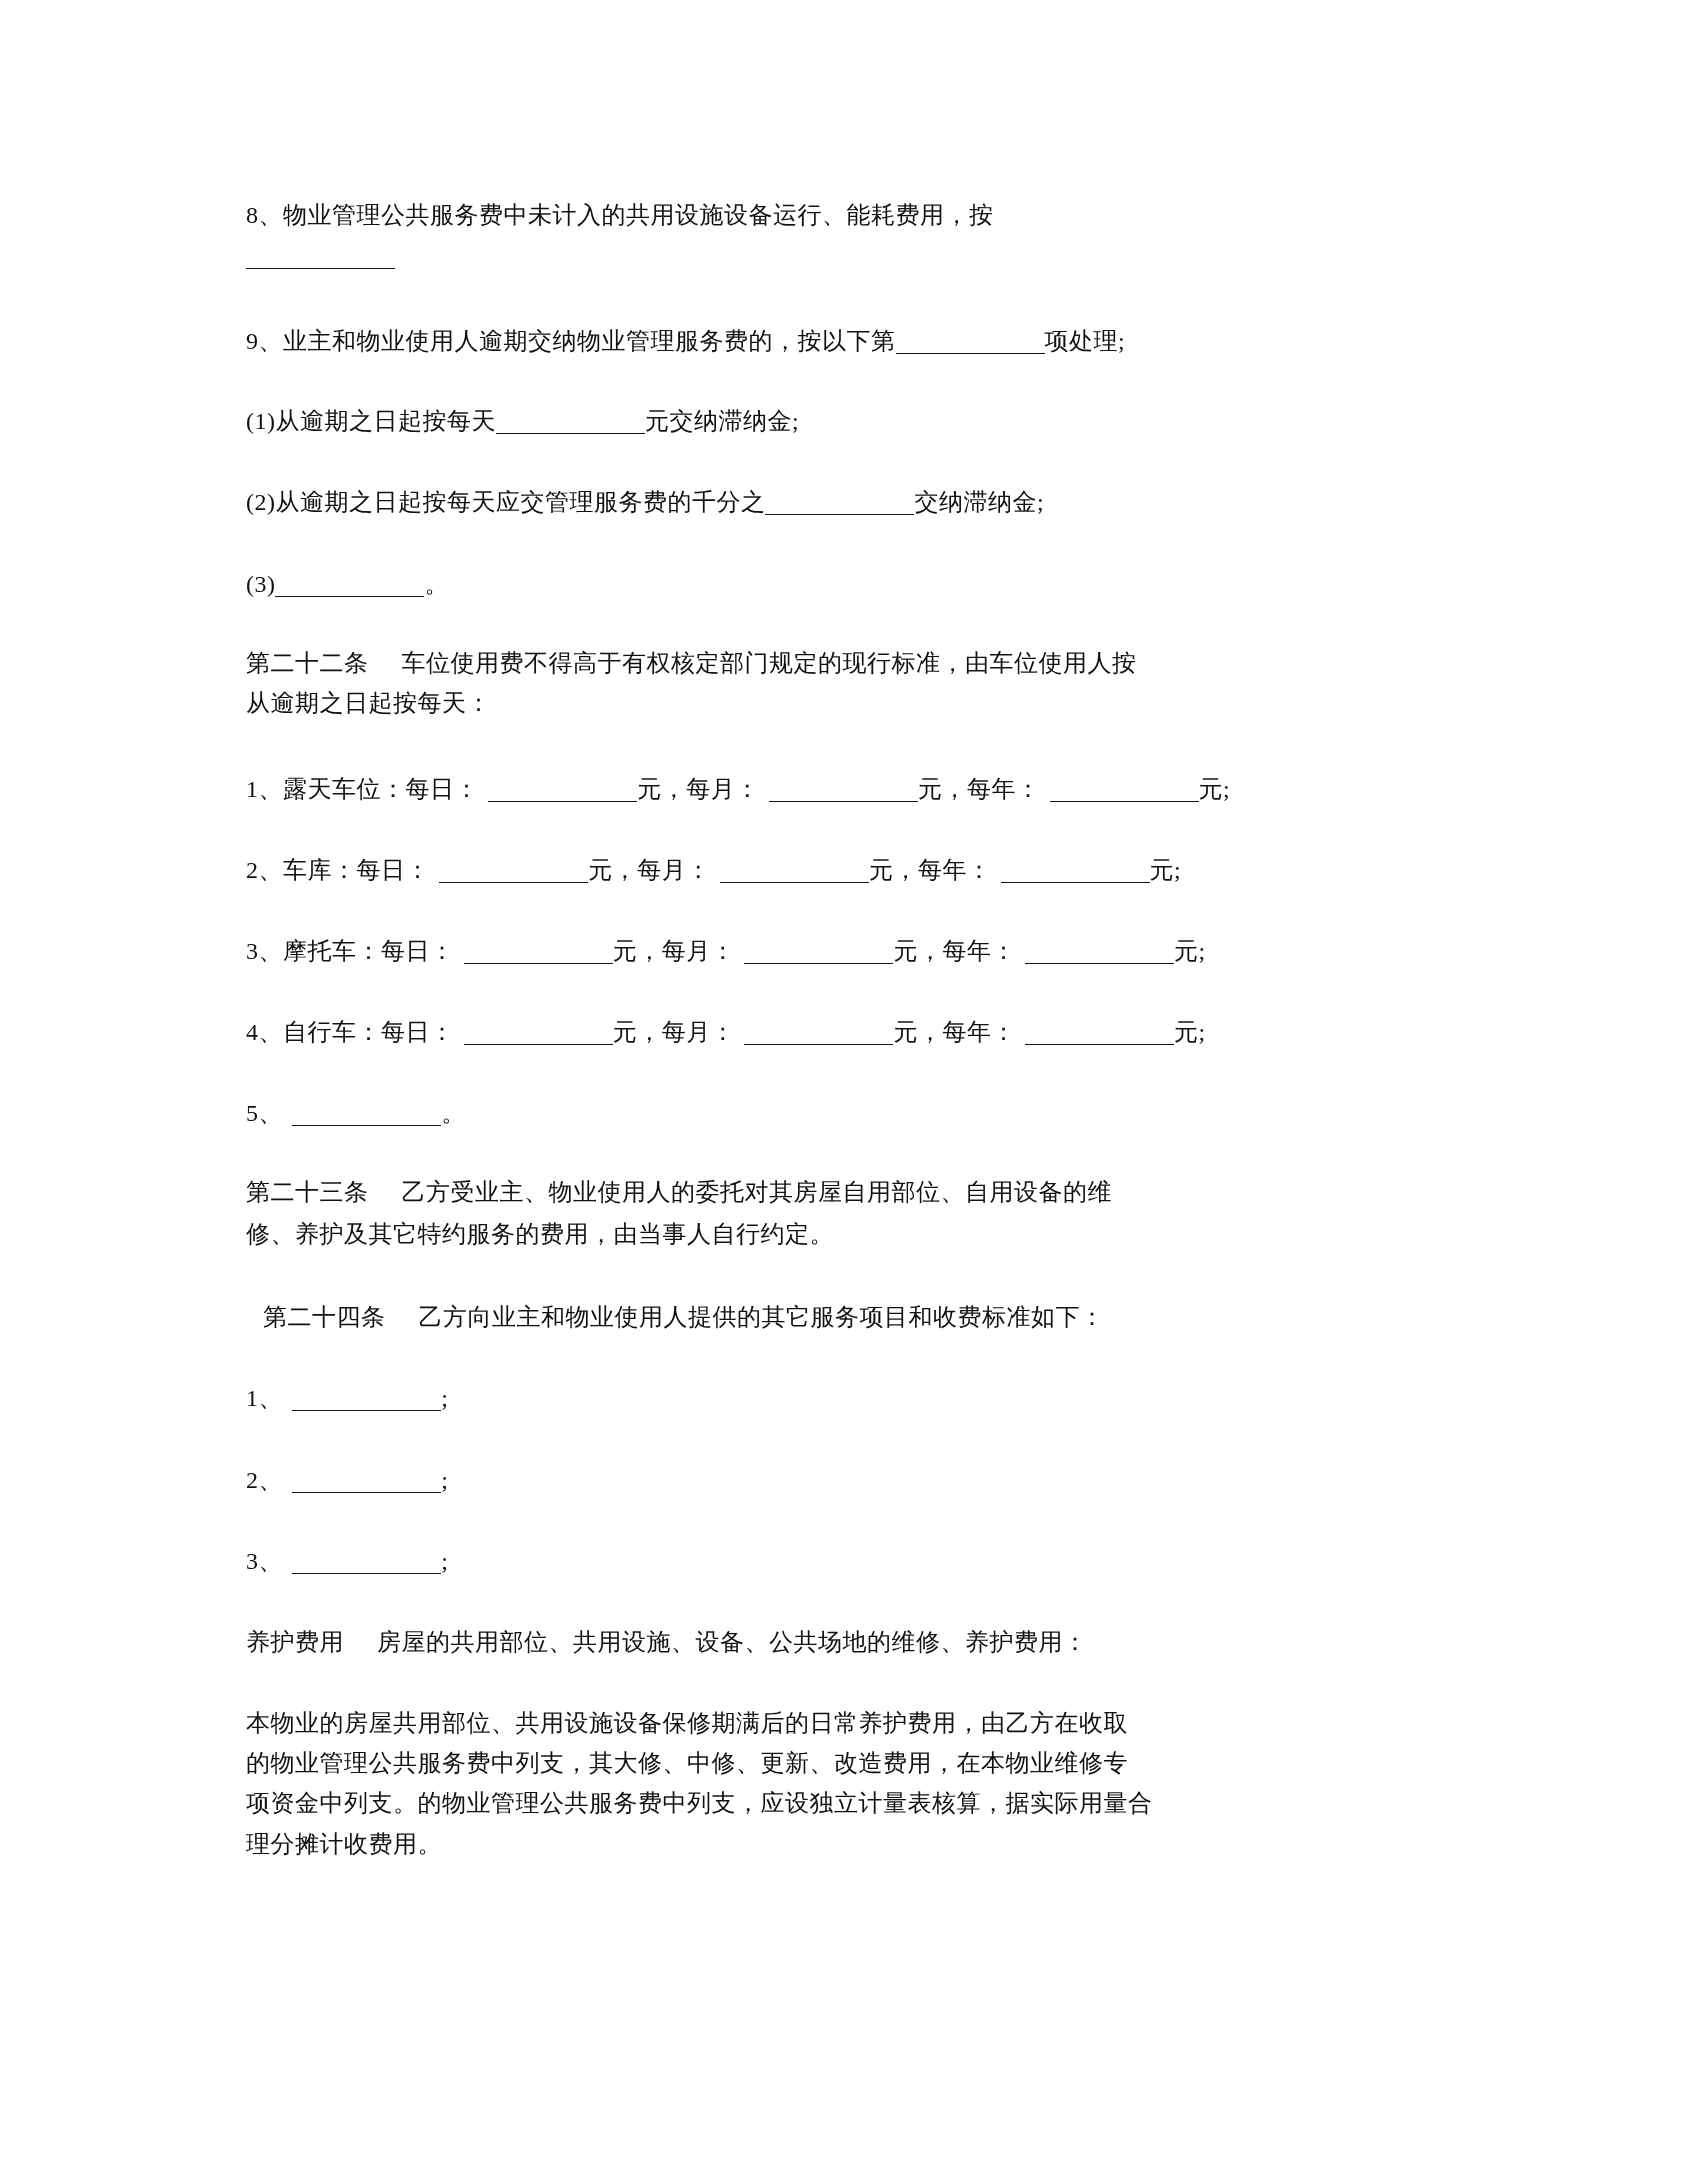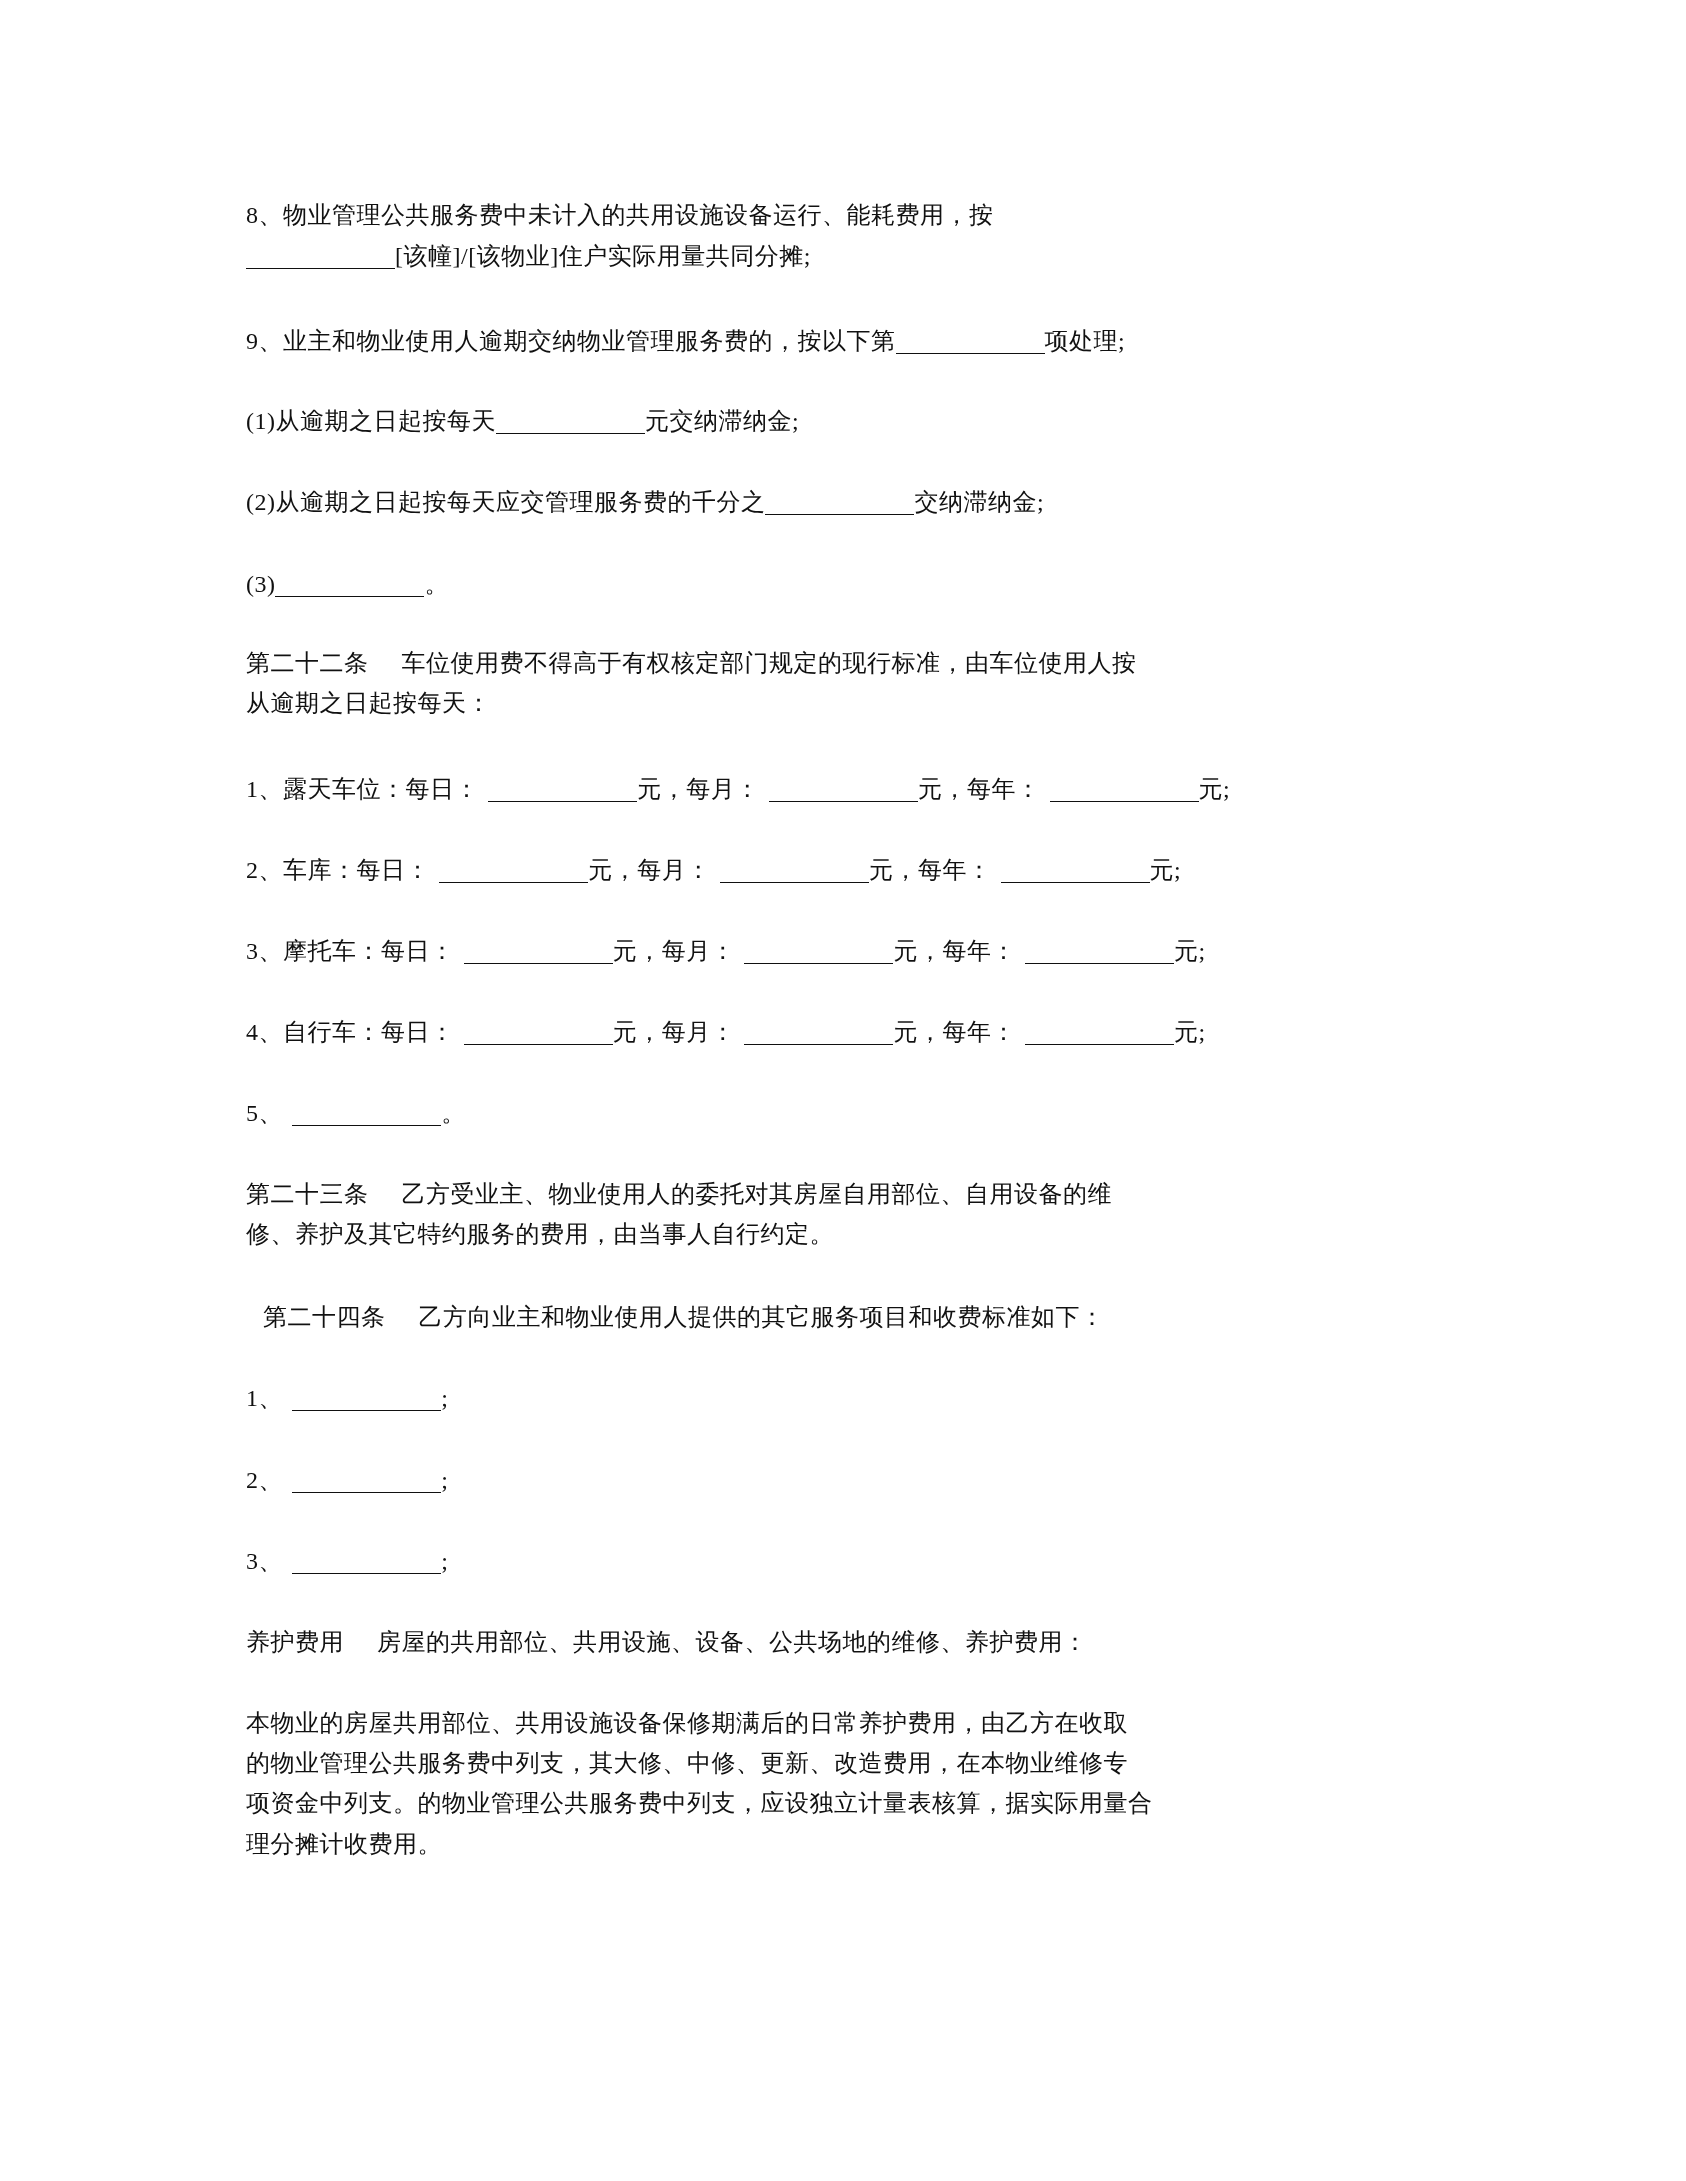--- a/index.html
+++ b/index.html
@@ -48,21 +48,21 @@
   </style>
 </head>
 <body>
 
 <div class="page">
 
   <div class="para" style="top:195px;">
     <span>8、物业管理公共服务费中未计入的共用设施设备运行、能耗费用，按</span>
   </div>
   <div class="para" style="top:235px;">
-    <span class="blank"></span><span>[该幢]/[该物业]住户实际用量共同分摊;</span>
+    <span class="blank"></span>
   </div>
 
   <div class="para" style="top:320px;">
     <span>9、业主和物业使用人逾期交纳物业管理服务费的，按以下第</span><span class="blank"></span><span>项处理;</span>
   </div>
 
   <div class="para" style="top:400px;">
     <span>(1)从逾期之日起按每天</span><span class="blank"></span><span>元交纳滞纳金;</span>
   </div>
 
@@ -90,21 +90,21 @@
   <div class="para" style="top:930px;">
     <span>3、摩托车：每日：</span><span class="sp"></span><span class="blank"></span><span>元，每月：</span><span class="sp"></span><span class="blank"></span><span>元，每年：</span><span class="sp"></span><span class="blank"></span><span>元;</span>
   </div>
   <div class="para" style="top:1011px;">
     <span>4、自行车：每日：</span><span class="sp"></span><span class="blank"></span><span>元，每月：</span><span class="sp"></span><span class="blank"></span><span>元，每年：</span><span class="sp"></span><span class="blank"></span><span>元;</span>
   </div>
   <div class="para" style="top:1092px;">
     <span>5、</span><span class="sp"></span><span class="blank"></span><span>。</span>
   </div>
 
-  <div class="para" style="top:1174px;">
+  <div class="para" style="top:1174px;font-family:Liberation Mono, monospace;">
     <span>第二十三条</span><span class="gap"></span><span>乙方受业主、物业使用人的委托对其房屋自用部位、自用设备的维</span>
   </div>
   <div class="para" style="top:1214px;">
     <span>修、养护及其它特约服务的费用，由当事人自行约定。</span>
   </div>
 
   <div class="para" style="top:1297px;margin-left:17px;">
     <span>第二十四条</span><span class="gap"></span><span>乙方向业主和物业使用人提供的其它服务项目和收费标准如下：</span>
   </div>
 

